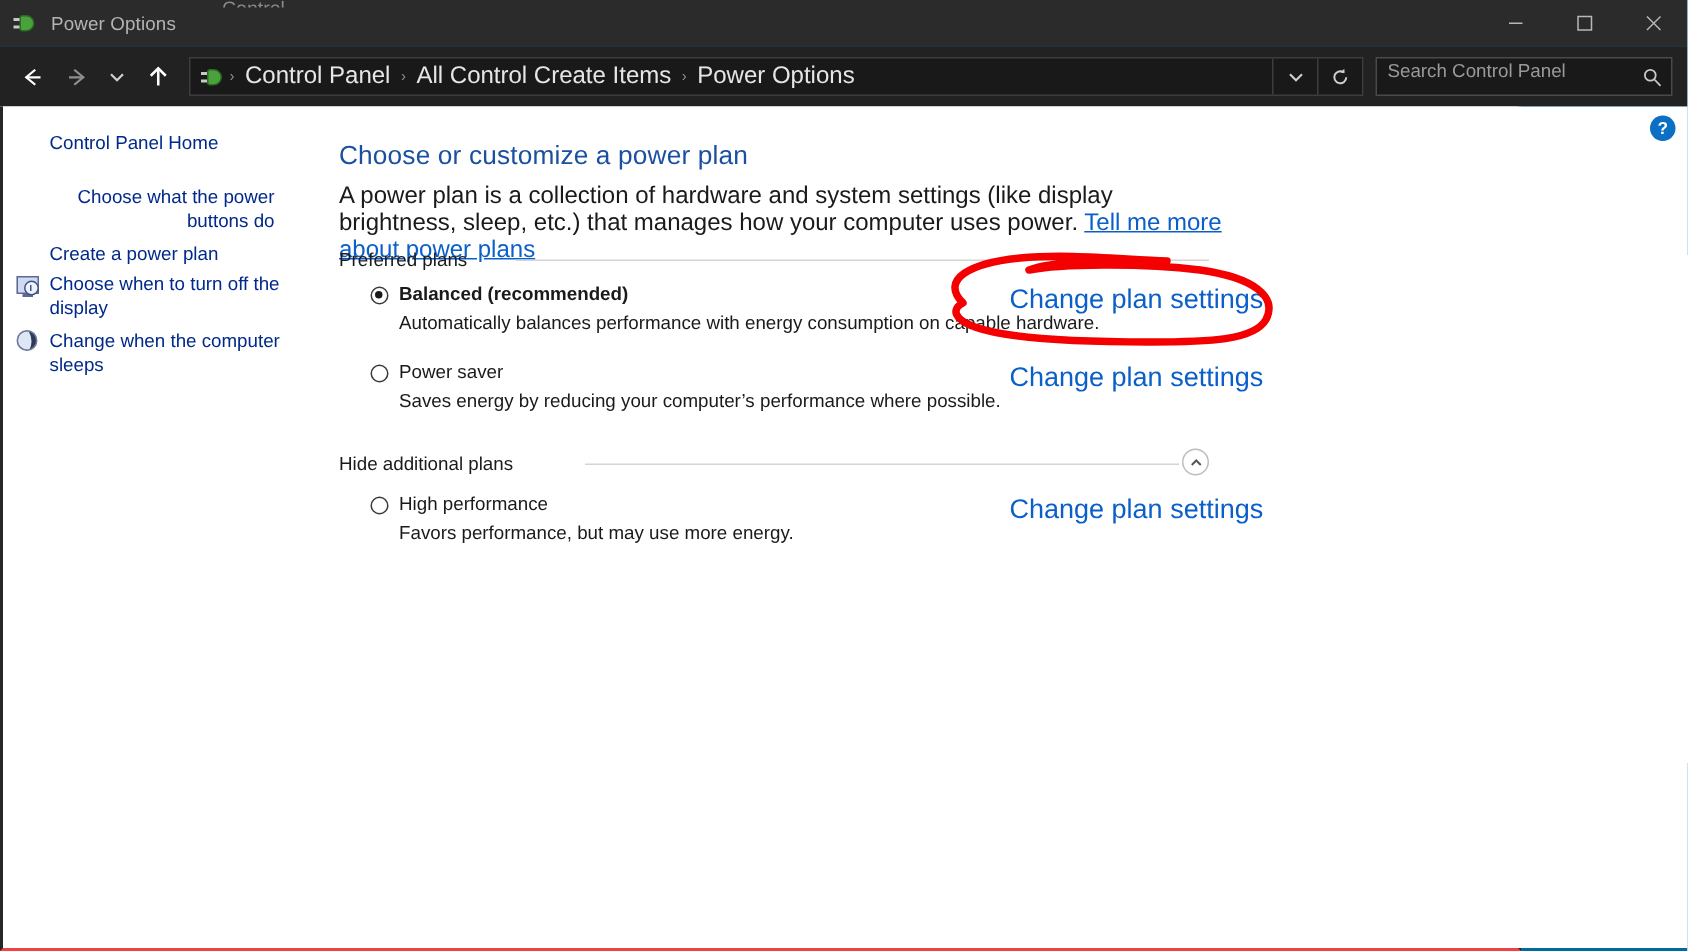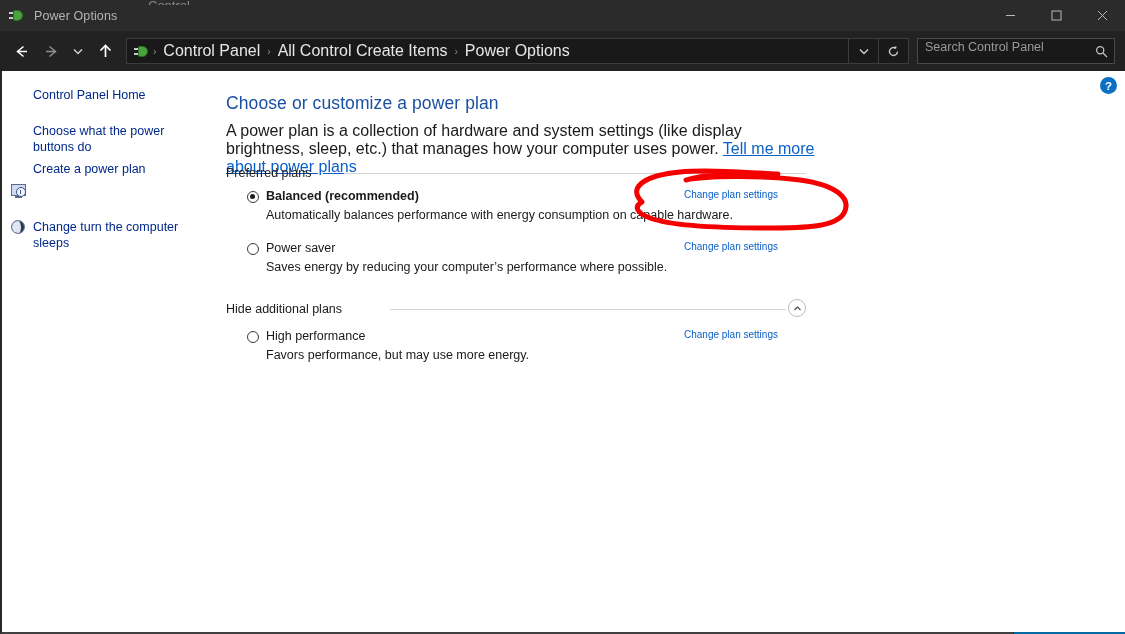--- a/index.html
+++ b/index.html
@@ -166,21 +166,21 @@
   }
 
   
   .content {
     position: absolute;
     left: 0; top: 71px;
     width: 1014px; height: 563px;
     background: #ffffff;
     border-left: 2px solid #272727;
     border-right: 2px solid #272727;
-    border-bottom: 2px solid #404040;
+    border-bottom: 2px solid #ef4444;
     padding-left: 20px;
   }
 
   
   .leftpane {
     position: absolute;
     left: 0; top: 0;
     width: 221px; height: 561px;
     background: #ffffff;
   }
@@ -328,24 +328,23 @@
   .plan-desc {
     position: absolute;
     left: 19px; top: 19px;
     font-size: 12.5px;
     color: #1a1a1a;
     white-space: nowrap;
   }
   .plan-action {
     position: absolute;
     color: #0a5fc9;
-    font-size: 10px;
+    font-size: 18px;
     cursor: pointer;
     white-space: nowrap;
-    margin-left: 11px;
   }
 
   
   .help-btn {
     position: absolute;
     right: 8px; top: 6px;
     width: 17px; height: 17px;
     border-radius: 50%;
     background: #0b6fc4;
     color: #ffffff;
@@ -460,35 +459,36 @@
           </svg>
       </span>
     </div>
   </div>
 
   <div class="content">
 
     <div class="leftpane">
       <div class="nav-link" style="left:31px; top:16px; width:170px;">Control Panel Home</div>
 
-      <div class="nav-link" style="left:31px; top:52px; width:150px;">Choose what the power buttons do</div>
+      <div class="nav-link" style="left:31px; top:52px; width:150px;text-align:right;">Choose what the power buttons do</div>
 
       <div class="nav-link" style="left:31px; top:90px; width:170px;">Create a power plan</div>
 
       <div class="nav-icon ico-display" style="left:9px; top:112px;">
         <div class="mon"></div>
           <div class="stand"></div>
           <div class="clk"></div>
           <div class="hand"></div>
       </div>
+      <div class="nav-link" style="left:31px; top:110px; width:165px;">Choose when to turn off the display</div>
 
       <div class="nav-icon ico-sleep" style="left:9px; top:148px;">
         <div class="circ"></div>
       </div>
-      <div class="nav-link" style="left:31px; top:148px; width:165px;">Change turn the computer sleeps</div>
+      <div class="nav-link" style="left:31px; top:148px; width:165px;">Change when the computer sleeps</div>
 
     </div>
 
     <div class="mainpane">
 
       <div class="help-btn">?</div>
 
       <div class="page-title">Choose or customize a power plan</div>
 
       <div class="page-desc">

